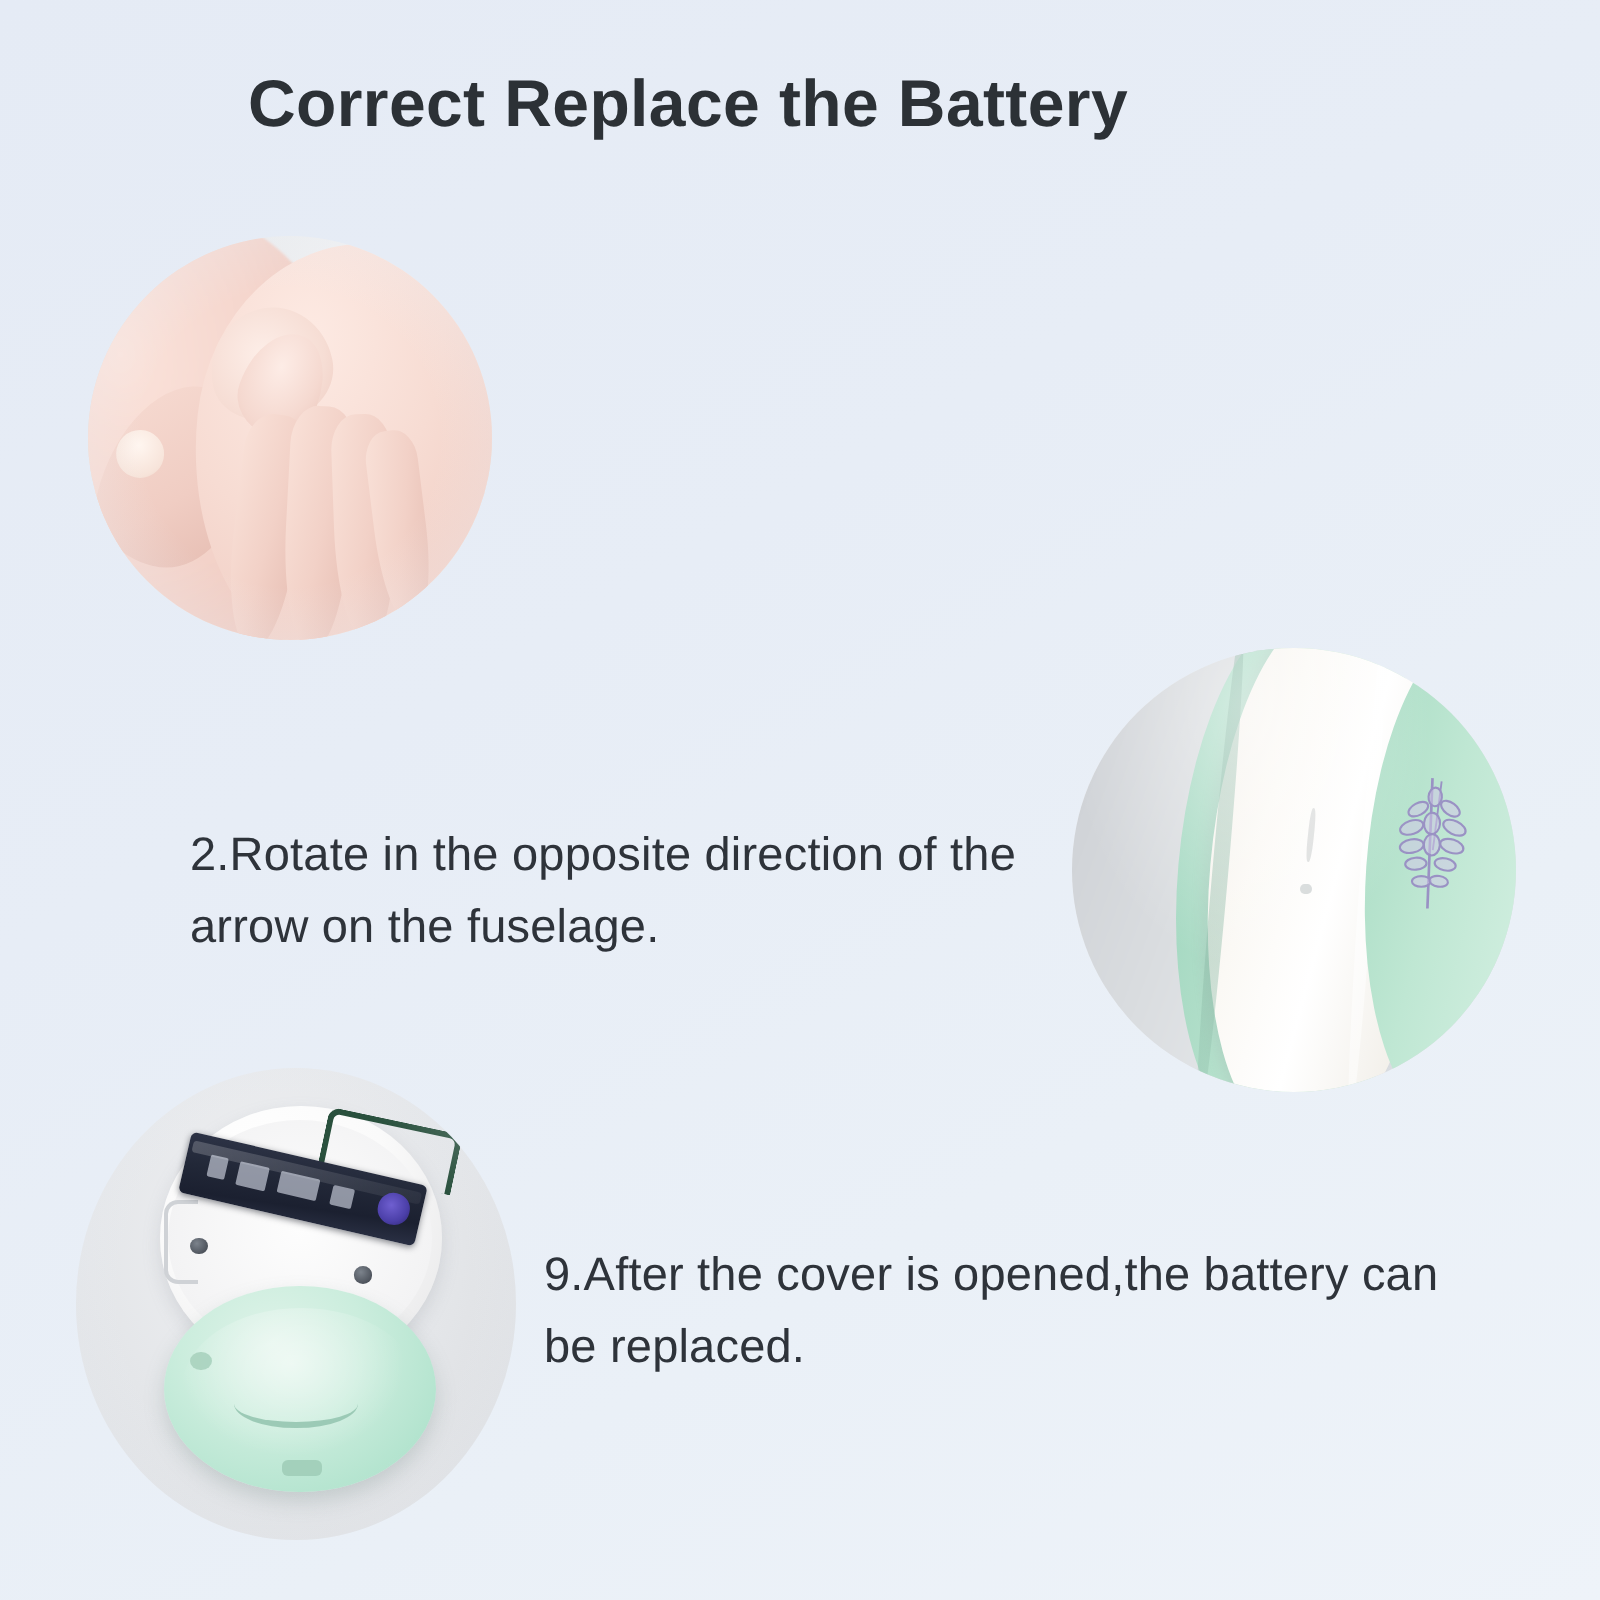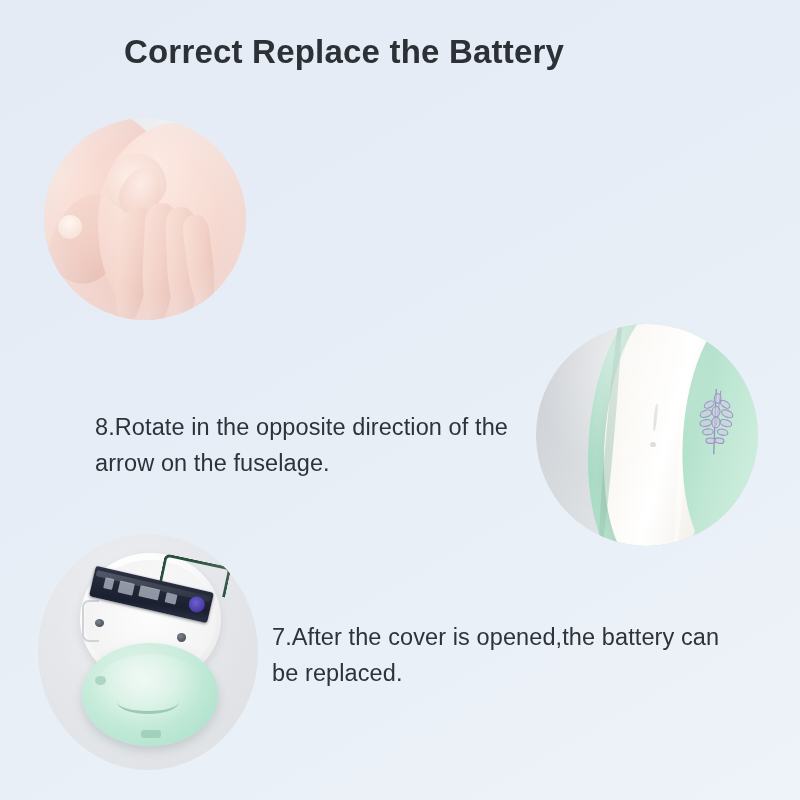--- a/index.html
+++ b/index.html
@@ -425,21 +425,21 @@
               <ellipse cx="30" cy="56" rx="6" ry="8"></ellipse>
               <ellipse cx="30" cy="20" rx="5" ry="7"></ellipse>
             </g>
           </svg>
         </div>
         <div id="p2-gloss"></div>
       </div>
     </div>
   </div>
 
-  <div class="step-text" id="step2-text">8.Rotate in the opposite direction of the arrow on the fuselage.</div>
+  <div class="step-text" id="step2-text">2.Rotate in the opposite direction of the arrow on the fuselage.</div>
 
   <div class="photo-circle" id="photo3">
     <div class="scene">
       <div id="p3-bg"></div>
       <div id="p3-body"></div>
       <div id="p3-bodyrim"></div>
       <div id="p3-vent"></div>
       <div id="p3-clip"></div>
       <div id="p3-battery">
         <div id="p3-batt-hi"></div>
@@ -455,15 +455,15 @@
       <div id="p3-notch"></div>
       <div id="p3-cover"></div>
       <div id="p3-cover-lip"></div>
       <div id="p3-cover-nub"></div>
       <div id="p3-cover-smile"></div>
       <div id="p3-cover-tab"></div>
       <div id="p3-soft"></div>
     </div>
   </div>
 
-  <div class="step-text" id="step3-text">7.After the cover is opened,the battery can be replaced.</div>
+  <div class="step-text" id="step3-text">9.After the cover is opened,the battery can be replaced.</div>
 
 </div>
 
 </body></html>

